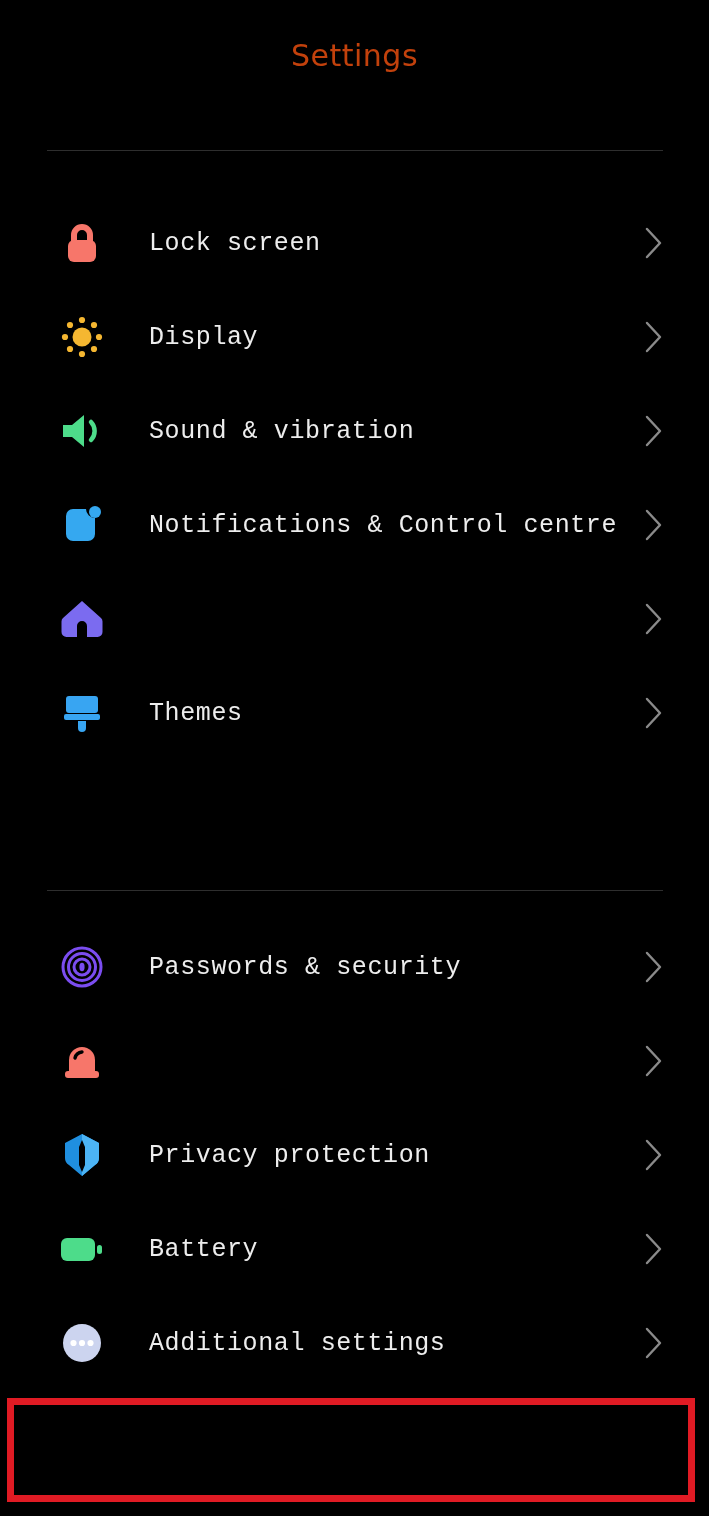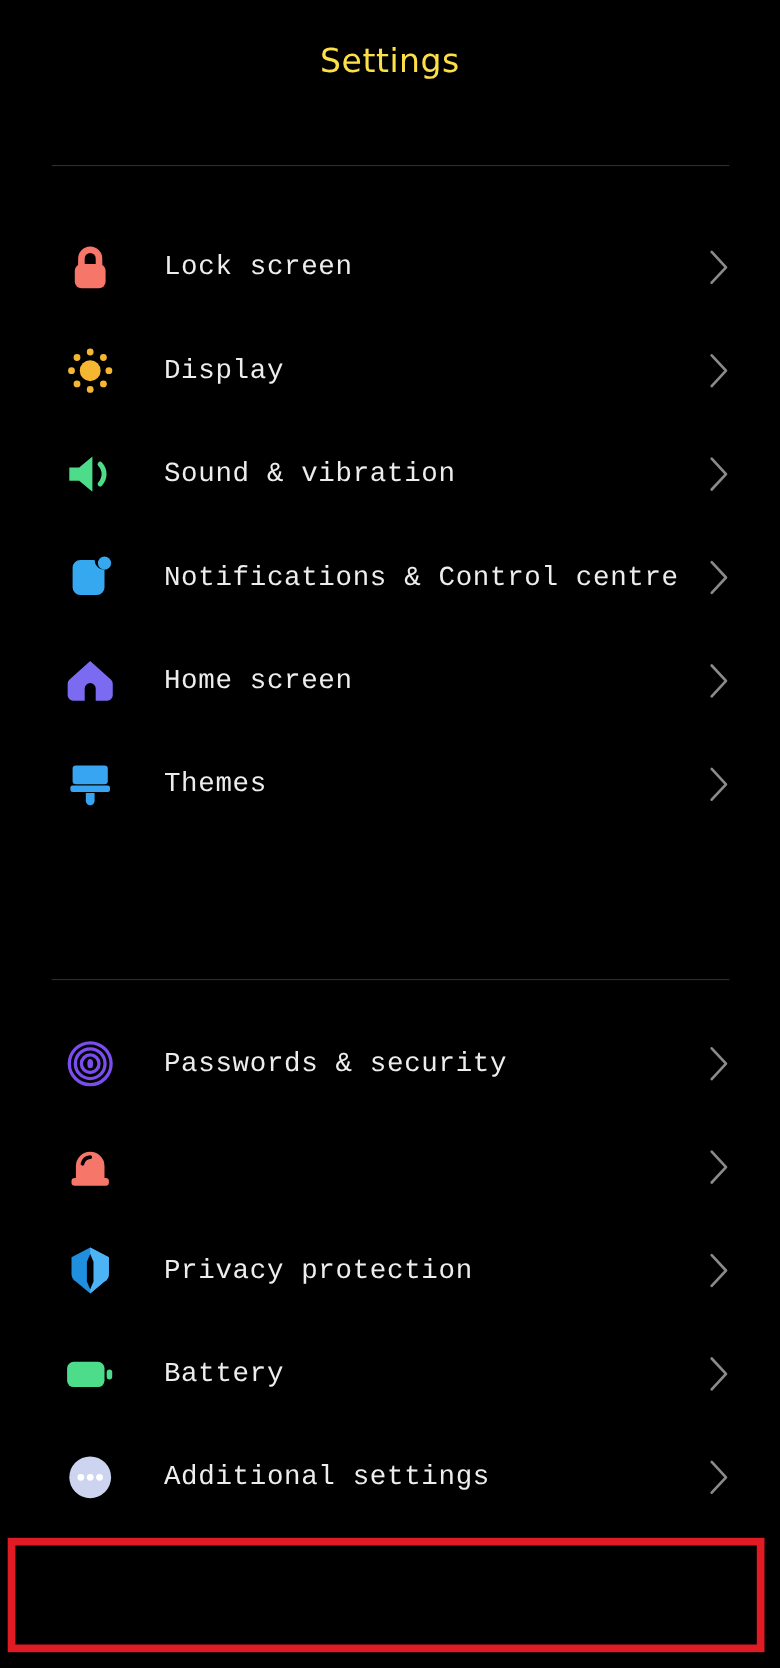--- a/index.html
+++ b/index.html
@@ -28,21 +28,21 @@
     position: absolute;
     top: 0;
     left: 0;
     width: 709px;
     height: 110px;
     display: flex;
     align-items: center;
     justify-content: center;
   }
   .page-title {
-    color: #fde047;
+    color: #c2410c;
     font-size: 30px;
     letter-spacing: 0.5px;
     font-weight: 400;
   }
 
   .divider {
     position: absolute;
     left: 47px;
     width: 616px;
     height: 1px;
@@ -196,21 +196,20 @@
           </svg>
       </span>
     </div>
 
     <div class="row">
       <span class="row-icon">
         <svg width="44" height="42" viewBox="0 0 44 42">
           <path d="M22 3 L41 20 a5 5 0 0 1 1.5 3.5 V34 a5 5 0 0 1-5 5 H27 V28 a5 5 0 0 0-10 0 v11 H6.5 a5 5 0 0 1-5-5 V23.5 A5 5 0 0 1 3 20 Z" fill="#7b6bf0"></path>
         </svg>
       </span>
-      <span class="row-label">Home screen</span>
       <span class="row-chevron">
         <svg width="22" height="34" viewBox="0 0 22 34">
             <path d="M4 3 L17 17 L4 31" fill="none" stroke="#8a8a8a" stroke-width="2.4" stroke-linecap="round" stroke-linejoin="round"></path>
           </svg>
       </span>
     </div>
 
 
     <div class="row">
       <span class="row-icon">

